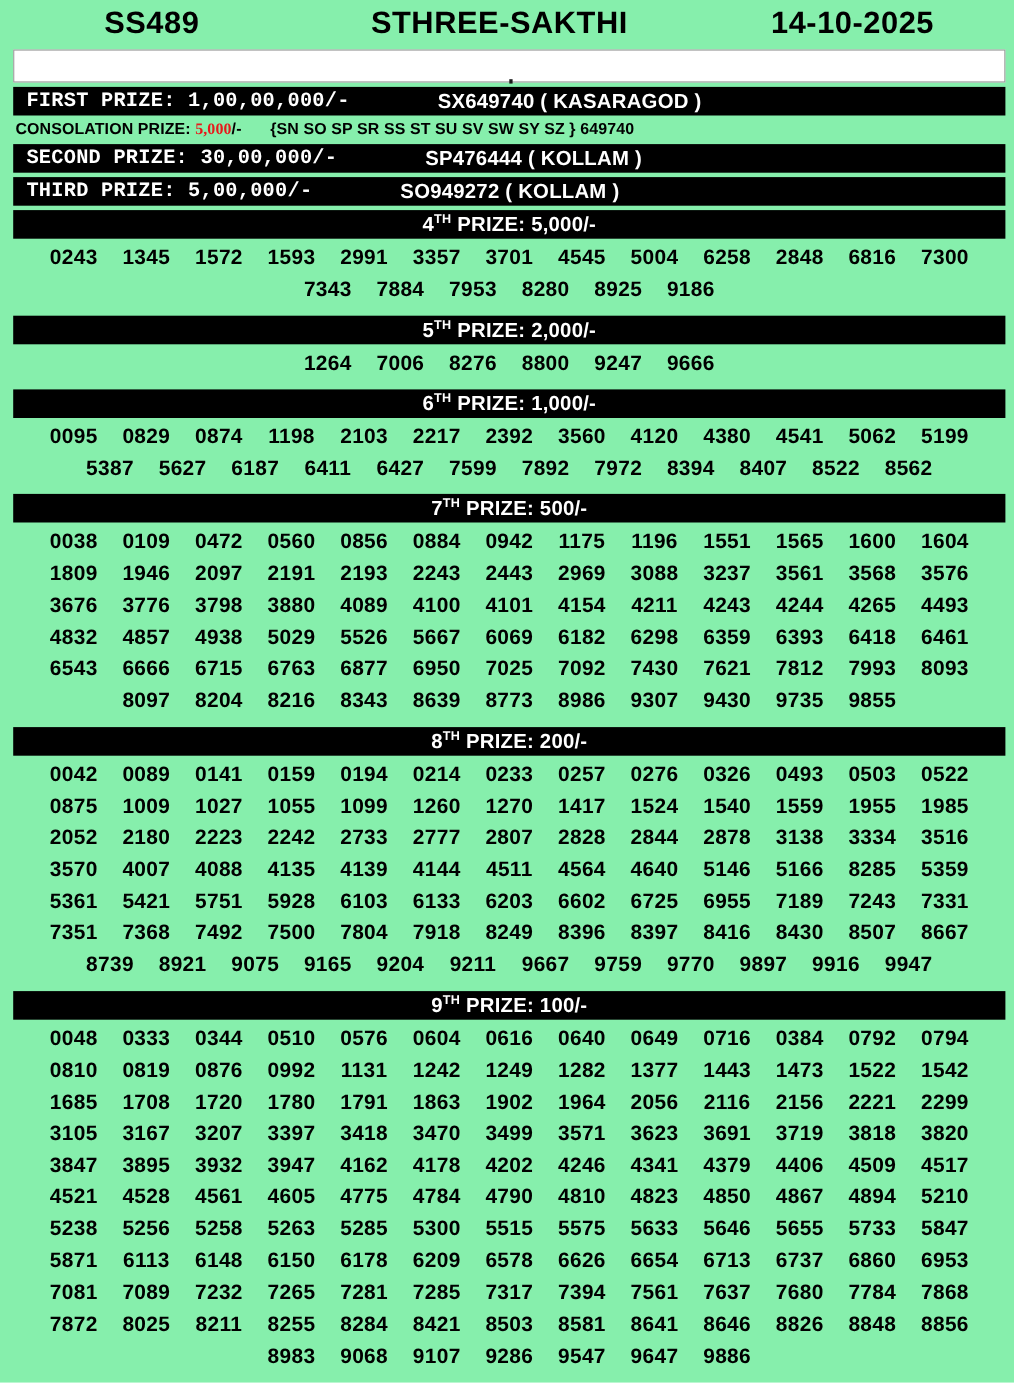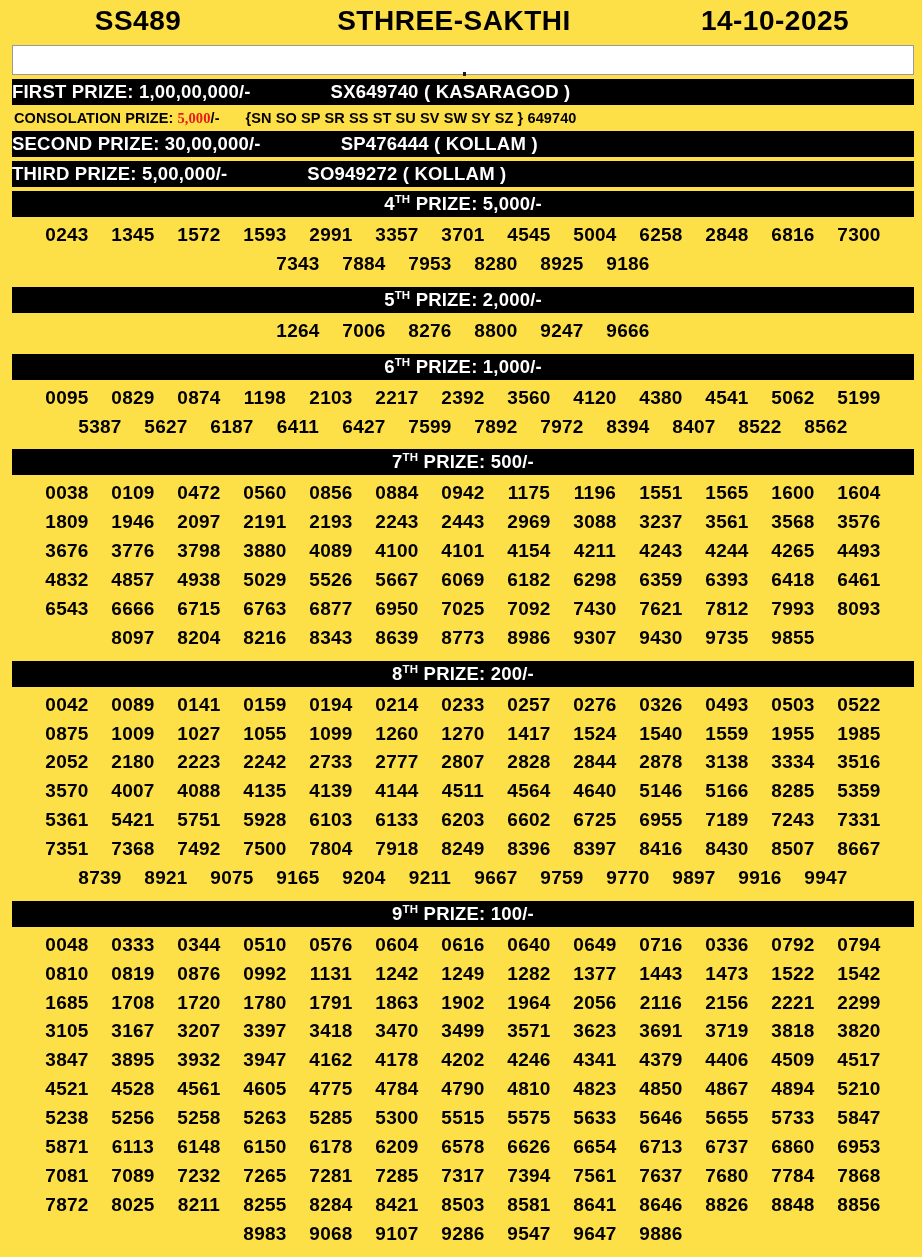--- a/index.html
+++ b/index.html
@@ -9,21 +9,21 @@
     background: #ffffff;
   }
   body {
     font-family: "Liberation Sans", sans-serif;
     -webkit-font-smoothing: none;
   }
   .page {
     width: 922px;
     height: 1257px;
     position: relative;
-    background: #fde047;
+    background: #86efac;
     box-sizing: border-box;
     overflow: hidden;
   }
 
   
   .title-row {
     display: flex;
     align-items: center;
     height: 42px;
     padding: 0 22px 0 18px;
@@ -82,22 +82,23 @@
     font-weight: bold;
     letter-spacing: 0.2px;
     display: flex;
     align-items: center;
     box-sizing: border-box;
   }
   .band.center {
     justify-content: center;
   }
   .band .label {
-    padding-left: 0;
+    padding-left: 12px;
     white-space: nowrap;
+    font-family: Liberation Mono, monospace;
   }
   .band .ticket {
     padding-left: 80px;
     white-space: nowrap;
   }
   .band sup {
     font-size: 0.62em;
     vertical-align: super;
     line-height: 0;
   }
@@ -479,21 +480,21 @@
             <span class="n">0048</span>
             <span class="n">0333</span>
             <span class="n">0344</span>
             <span class="n">0510</span>
             <span class="n">0576</span>
             <span class="n">0604</span>
             <span class="n">0616</span>
             <span class="n">0640</span>
             <span class="n">0649</span>
             <span class="n">0716</span>
-            <span class="n">0336</span>
+            <span class="n">0384</span>
             <span class="n">0792</span>
             <span class="n">0794</span>
           </div>
           <div class="num-row">
             <span class="n">0810</span>
             <span class="n">0819</span>
             <span class="n">0876</span>
             <span class="n">0992</span>
             <span class="n">1131</span>
             <span class="n">1242</span>

